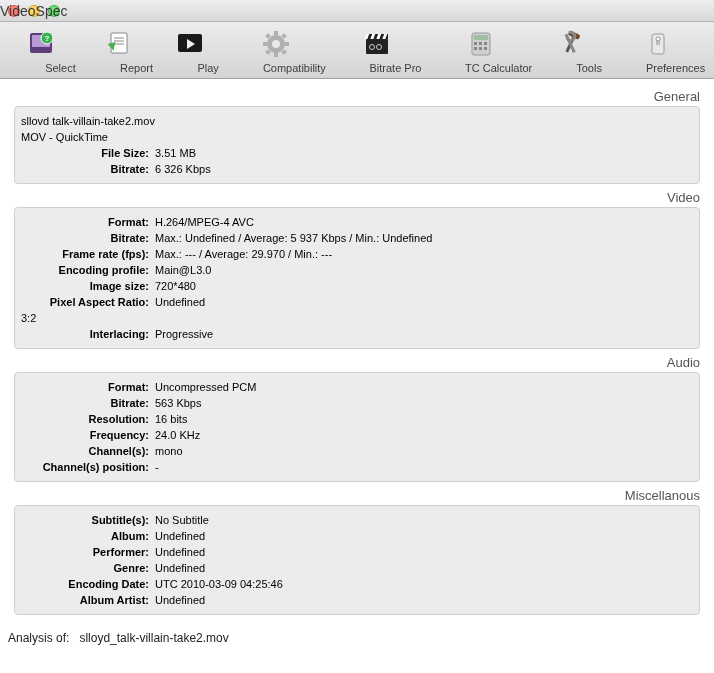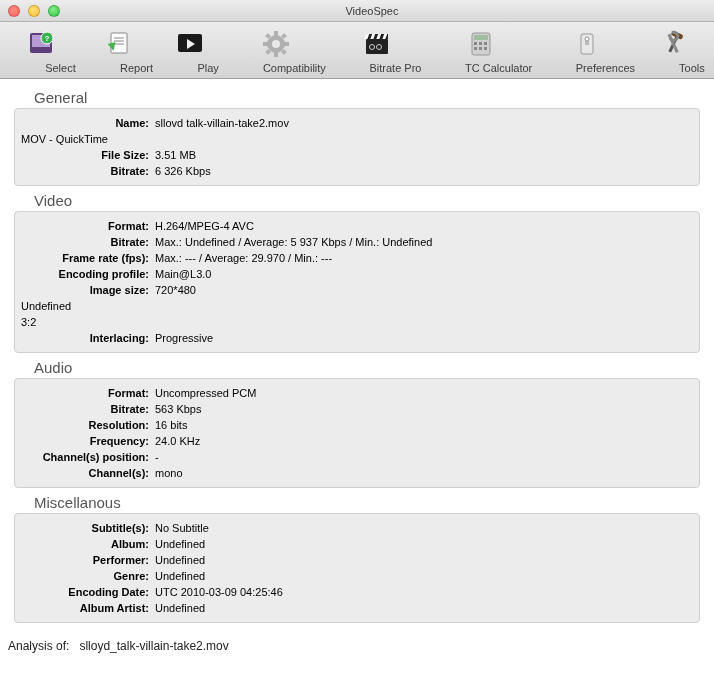--- a/index.html
+++ b/index.html
@@ -29,25 +29,24 @@
   .tl {
     width: 12px; height: 12px; border-radius: 50%;
     border: 0.5px solid rgba(0,0,0,0.2);
   }
   .tl.red { background: radial-gradient(circle at 40% 35%, #ff8b82, #ff5f57); }
   .tl.yellow { background: radial-gradient(circle at 40% 35%, #ffe07a, #ffbd2e); }
   .tl.green { background: radial-gradient(circle at 40% 35%, #8bec8b, #28c940); }
   .title-text {
     position: absolute;
     left: 0; right: 0;
-    text-align: center;
-    font-size: 11px;
+    text-align: left;
+    font-size: 14px;
     color: #3a3a3a;
     pointer-events: none;
-    margin-left: 30px;
   }
   
   .toolbar {
     background: linear-gradient(to bottom, #ececec 0%, #d4d4d4 100%);
     border-bottom: 1px solid #9f9f9f;
     padding: 4px 6px 2px 6px;
     display: flex;
     gap: 2px;
   }
   .tb-item {
@@ -68,23 +67,24 @@
     font-size: 11px;
     color: #3c3c3c;
     white-space: nowrap;
     margin-left: 36px;
   }
   
   .content {
     padding: 6px 14px 0 14px;
   }
   .group-title {
-    font-size: 15px;
+    font-size: 13px;
     color: #555;
-    margin: 4px 0 2px 20px;
+    margin: 4px 0 2px 12px;
+    text-align: right;
   }
   .panel {
     background: #ececec;
     border: 1px solid #cfcfcf;
     border-radius: 4px;
     padding: 6px 10px 6px 6px;
     margin-bottom: 6px;
   }
   .row {
     display: flex;
@@ -211,48 +211,47 @@
             <rect x="18" y="18" width="3" height="3"></rect>
         </g>
       </svg>
     </div>
     <div class="tb-label">TC Calculator</div>
   </div>
 
   <div class="tb-item">
     <div class="tb-icon">
       <svg width="30" height="30" viewBox="0 0 30 30">
-        <rect x="9" y="5" width="12" height="20" rx="2" fill="#e8e8e8" stroke="#999"></rect>
-        <rect x="13" y="8" width="4" height="8" fill="#bbb"></rect>
-        <circle cx="15" cy="10" r="2" fill="#fff" stroke="#999"></circle>
-      </svg>
-    </div>
-    <div class="tb-label">Preferences</div>
-  </div>
-
-  <div class="tb-item">
-    <div class="tb-icon">
-      <svg width="30" height="30" viewBox="0 0 30 30">
         <rect x="13" y="4" width="3" height="20" fill="#555" transform="rotate(25 15 15)"></rect>
         <rect x="8" y="3" width="12" height="5" rx="2" fill="#6b4a2b" transform="rotate(25 15 15)"></rect>
         <rect x="13" y="4" width="3" height="20" fill="#888" transform="rotate(-25 15 15)"></rect>
         <path d="M18 4 a4 4 0 1 1 -4 4" fill="none" stroke="#888" stroke-width="3" transform="rotate(-25 15 15)"></path>
       </svg>
     </div>
     <div class="tb-label">Tools</div>
   </div>
 
+  <div class="tb-item">
+    <div class="tb-icon">
+      <svg width="30" height="30" viewBox="0 0 30 30">
+        <rect x="9" y="5" width="12" height="20" rx="2" fill="#e8e8e8" stroke="#999"></rect>
+        <rect x="13" y="8" width="4" height="8" fill="#bbb"></rect>
+        <circle cx="15" cy="10" r="2" fill="#fff" stroke="#999"></circle>
+      </svg>
+    </div>
+    <div class="tb-label">Preferences</div>
+  </div>
+
 </div>
 
 <div class="content">
 
   <div class="group-title">General</div>
   <div class="panel">
     <div class="row">
-        <div class="row-label">Name:</div>
         <div class="row-value">sllovd  talk-villain-take2.mov</div>
       </div>
     <div class="row">
         <div class="row-value">MOV - QuickTime</div>
       </div>
     <div class="row">
         <div class="row-label">File Size:</div>
         <div class="row-value">3.51 MB</div>
       </div>
     <div class="row">
@@ -277,20 +276,21 @@
       </div>
     <div class="row">
         <div class="row-label">Encoding profile:</div>
         <div class="row-value">Main@L3.0</div>
       </div>
     <div class="row">
         <div class="row-label">Image size:</div>
         <div class="row-value">720*480</div>
       </div>
     <div class="row">
+        <div class="row-label">Pixel Aspect Ratio:</div>
         <div class="row-value">Undefined</div>
       </div>
     <div class="row">
         <div class="row-value">3:2</div>
       </div>
     <div class="row">
         <div class="row-label">Interlacing:</div>
         <div class="row-value">Progressive</div>
       </div>
   </div>
@@ -307,26 +307,26 @@
       </div>
     <div class="row">
         <div class="row-label">Resolution:</div>
         <div class="row-value">16 bits</div>
       </div>
     <div class="row">
         <div class="row-label">Frequency:</div>
         <div class="row-value">24.0 KHz</div>
       </div>
     <div class="row">
+        <div class="row-label">Channel(s):</div>
+        <div class="row-value">mono</div>
+      </div>
+    <div class="row">
         <div class="row-label">Channel(s) position:</div>
         <div class="row-value">-</div>
-      </div>
-    <div class="row">
-        <div class="row-label">Channel(s):</div>
-        <div class="row-value">mono</div>
       </div>
   </div>
 
   <div class="group-title">Miscellanous</div>
   <div class="panel">
     <div class="row">
         <div class="row-label">Subtitle(s):</div>
         <div class="row-value">No Subtitle</div>
       </div>
     <div class="row">

